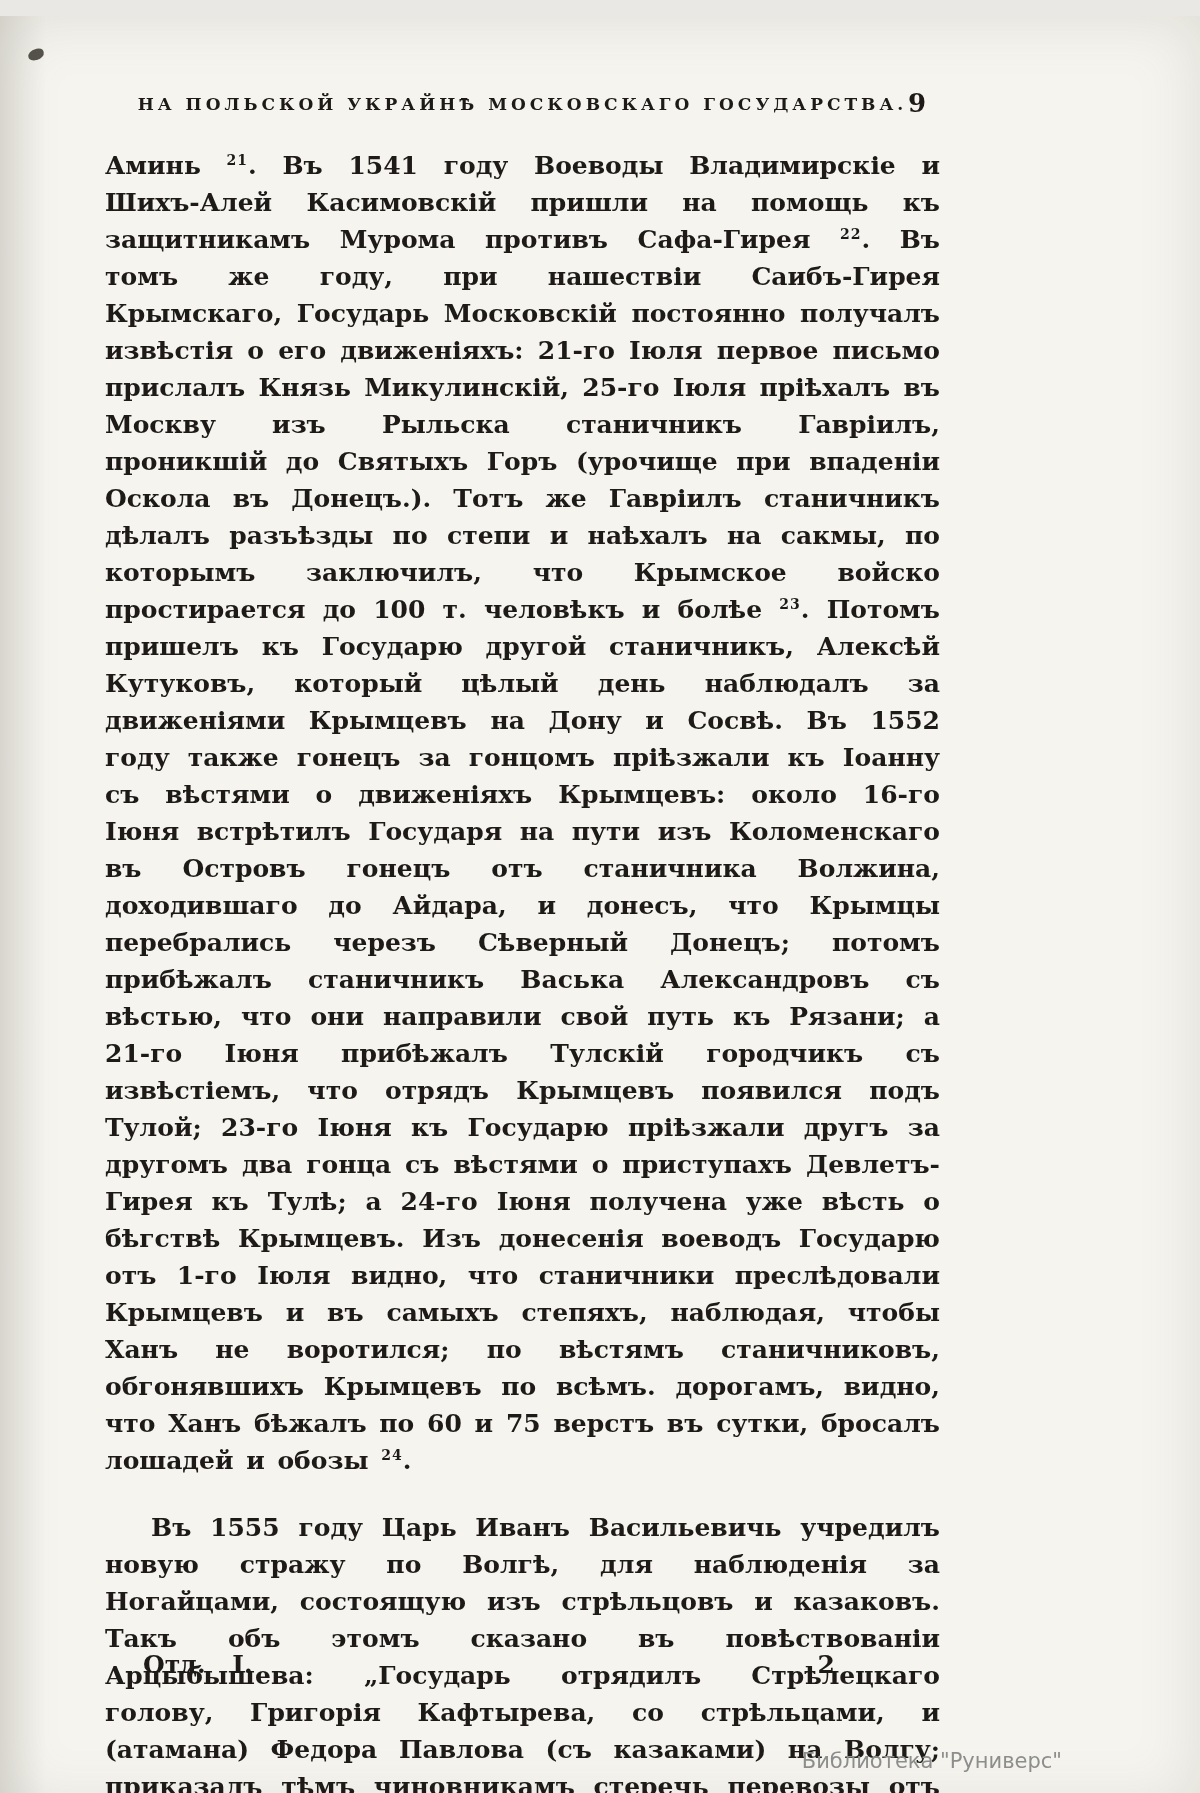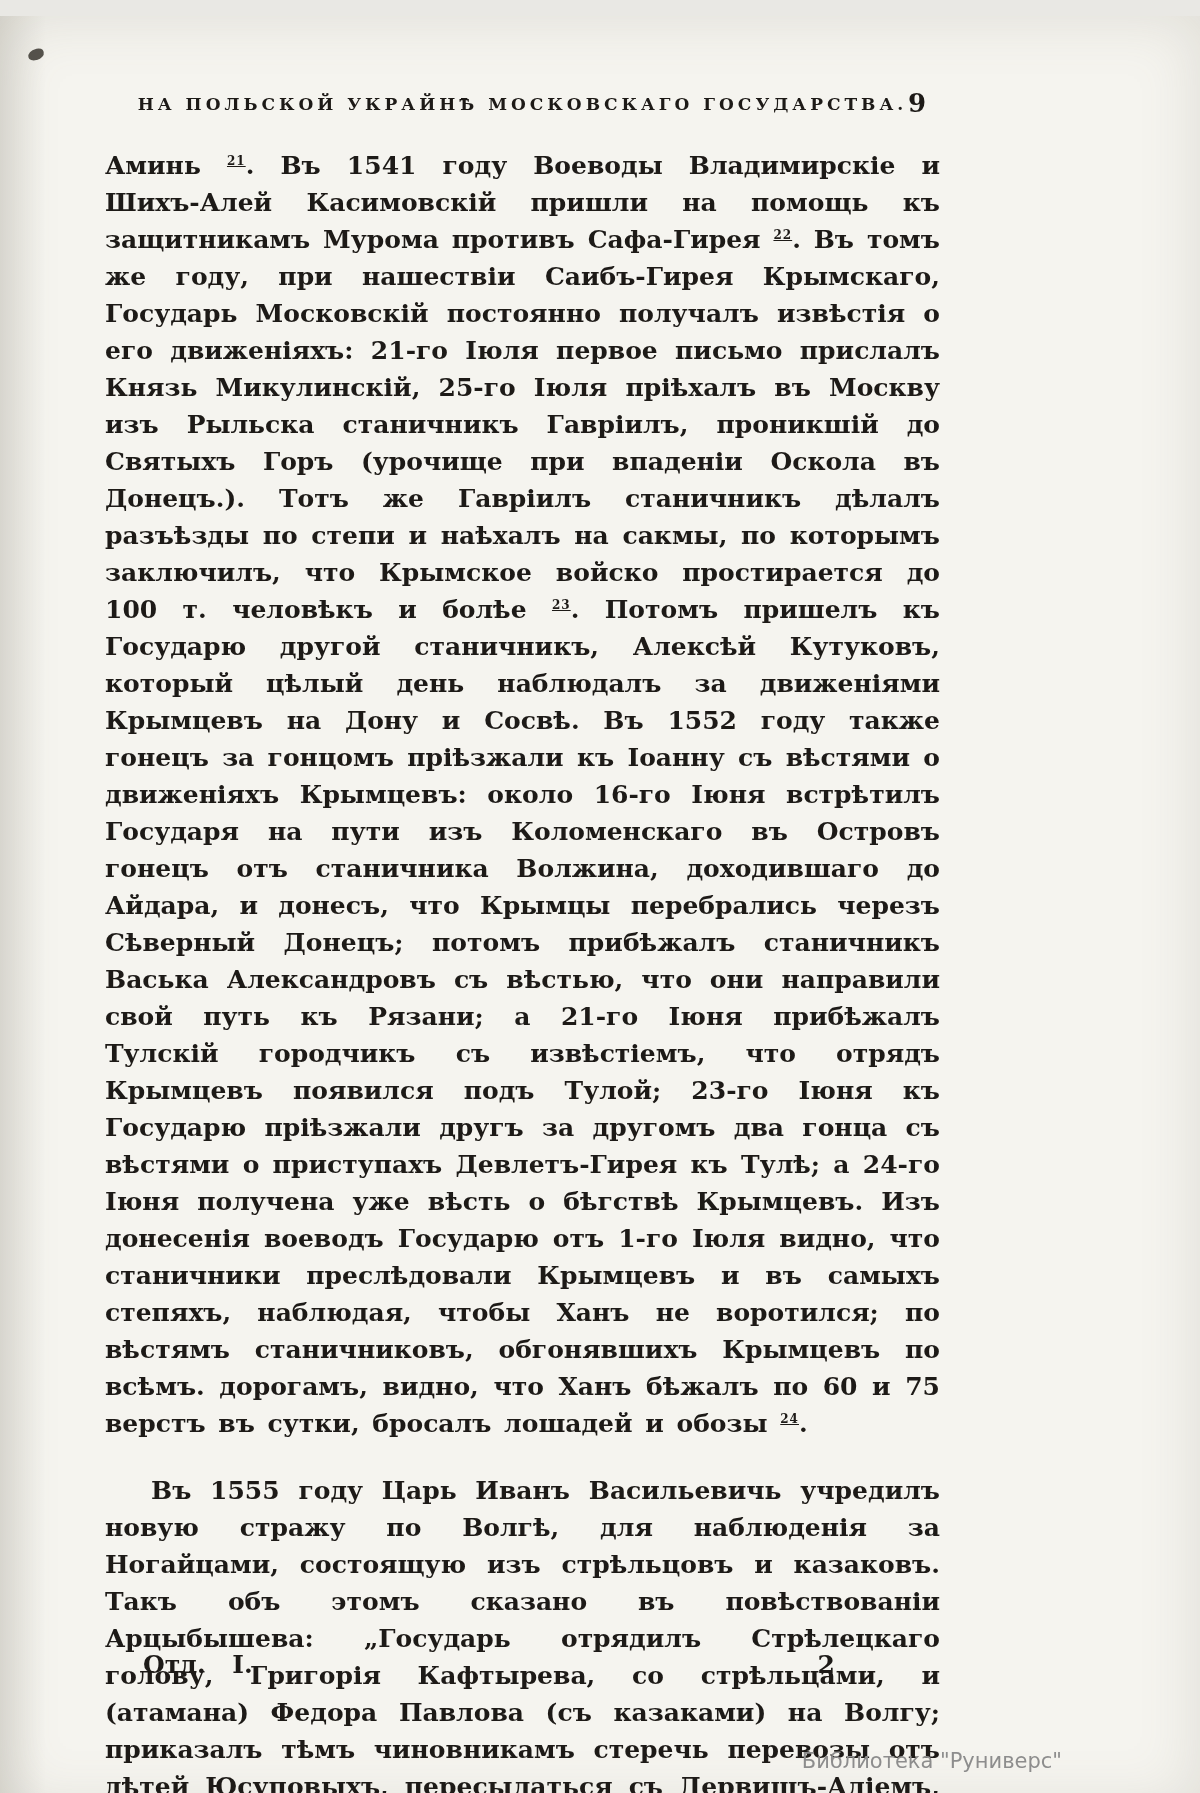--- a/index.html
+++ b/index.html
@@ -69,25 +69,24 @@
     font-size: 25px;
     line-height: 37px;
     font-weight: bold;
     word-spacing: 4px;
   }
   .body-text p.indent {
     text-indent: 46px;
     margin-top: 30px;
   }
   .body-text sup {
-    font-size: 12px;
+    font-size: 14px;
     line-height: 0;
     vertical-align: super;
     letter-spacing: 1px;
-    text-decoration: underline;
   }
   .footer {
     position: absolute;
     top: 1634px;
     left: 105px;
     width: 835px;
     font-size: 25px;
     font-weight: bold;
   }
   .footer .sig {

